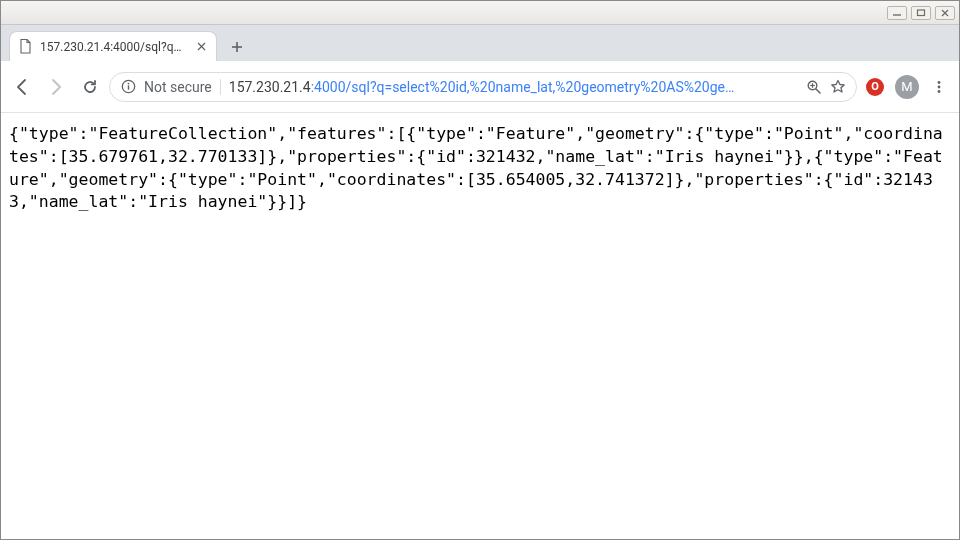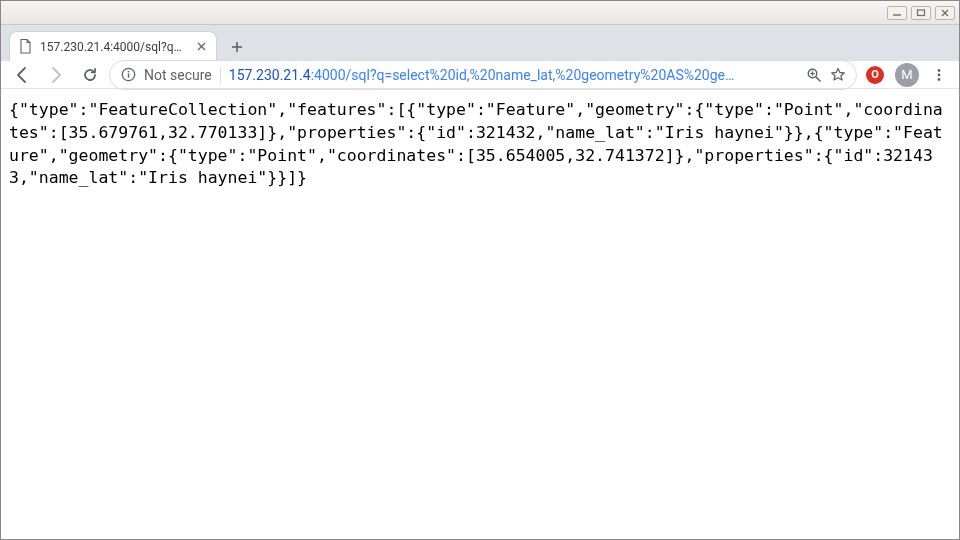--- a/index.html
+++ b/index.html
@@ -77,21 +77,21 @@
   }
   .newtab {
     width: 28px; height: 28px;
     display:flex;align-items:center;justify-content:center;
     color:#5f6368;
     margin-left:6px;
     border-radius:50%;
   }
   
   .toolbar {
-    height: 28px;
+    height: 52px;
     background: #fff;
     border-bottom: 1px solid #e3e3e3;
     display: flex;
     align-items: center;
     padding: 0 6px;
     gap: 4px;
   }
   .navbtn {
     width: 30px; height: 30px;
     border-radius: 50%;
@@ -124,21 +124,21 @@
   .omnibox .sep {
     width:1px;height:16px;background:#dadce0;
   }
   .omnibox .url {
     flex:1 1 auto;
     white-space:nowrap;
     overflow:hidden;
     text-overflow:ellipsis;
     min-width:0;
   }
-  .omnibox .url .host { color:#1d4ed8; }
+  .omnibox .url .host { color:#404040; }
   .omnibox .url .path { color:#3b82f6; }
   .omnibox .zoom-icon {
     width:16px;height:16px;flex:0 0 16px;color:#5f6368;
     display:flex;align-items:center;justify-content:center;
   }
   .omnibox .star-icon {
     width:16px;height:16px;flex:0 0 16px;color:#5f6368;
     display:flex;align-items:center;justify-content:center;
   }
   .ext-icon {

